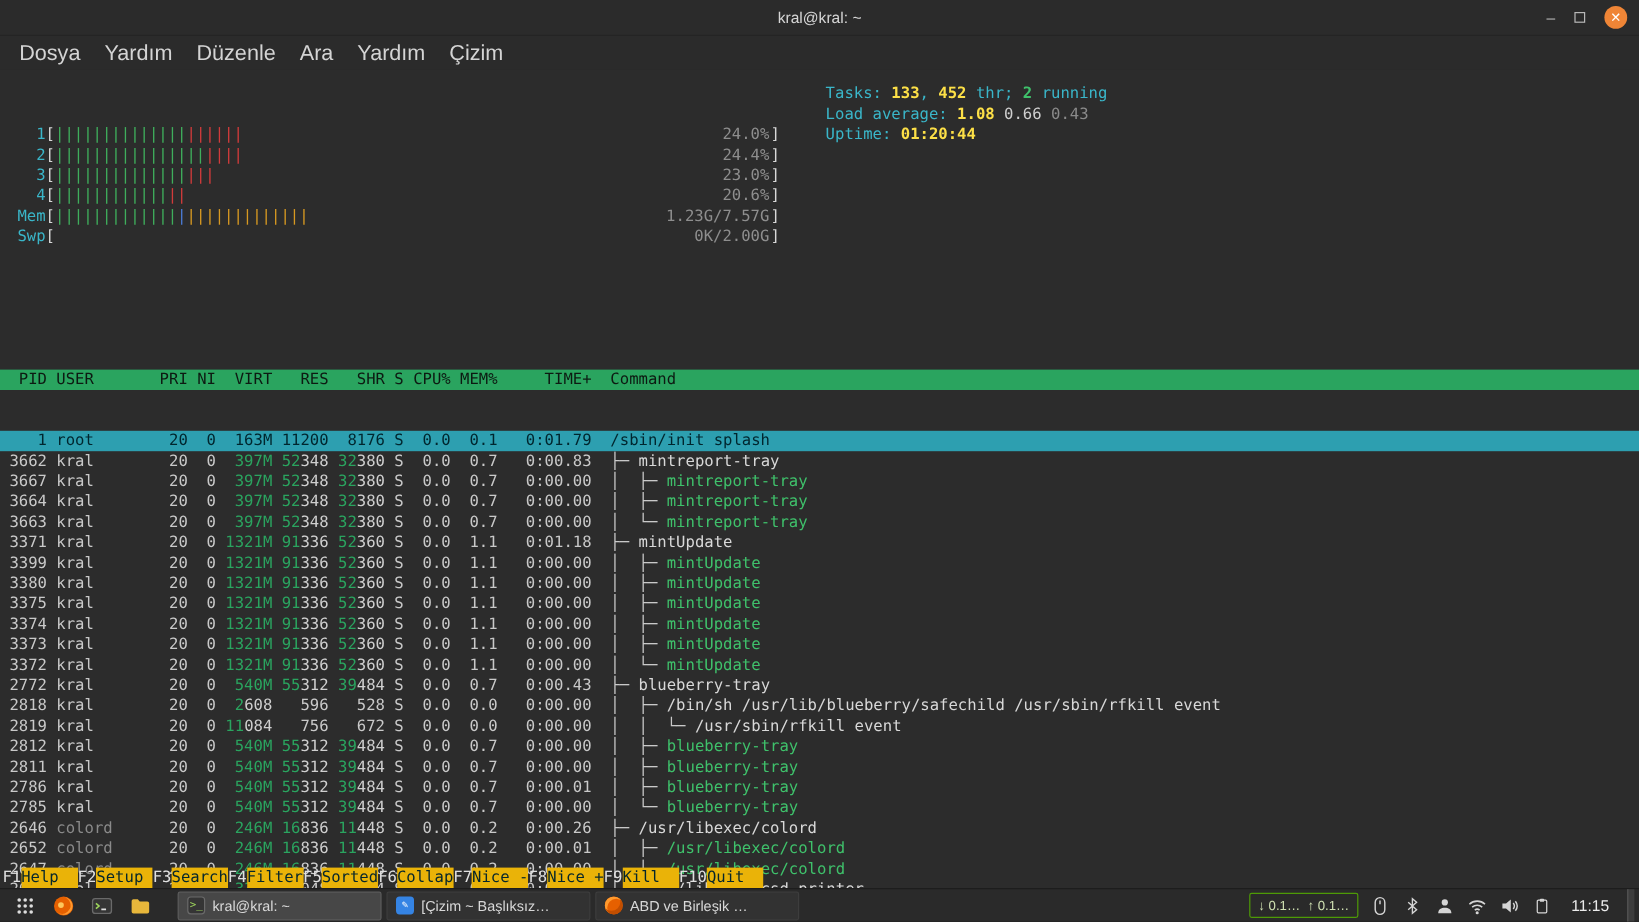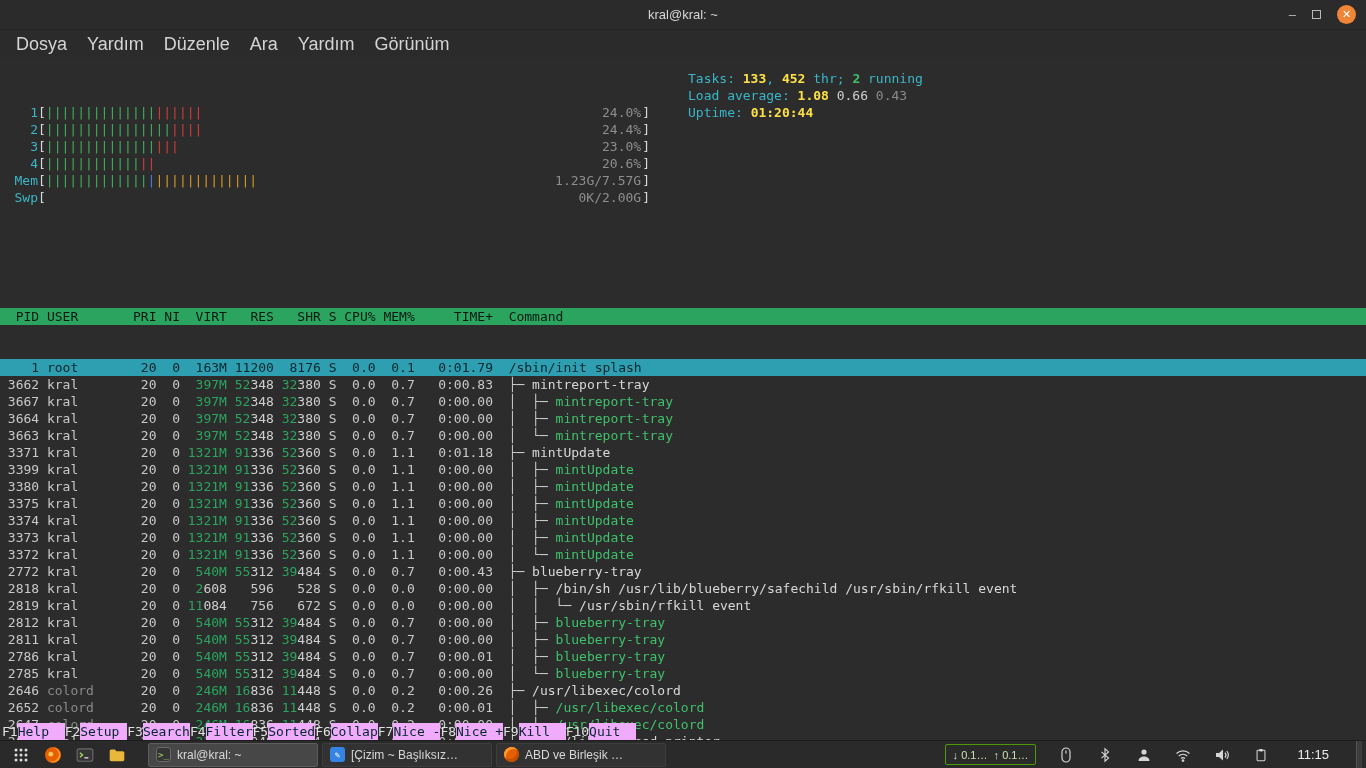--- a/index.html
+++ b/index.html
@@ -50,37 +50,37 @@
   .c-s{width:2ch}.c-cpu{width:5ch}.c-mem{width:5ch}.c-time{width:10ch}
   .c-cmd{flex:1;text-align:left;padding-left:2ch}
   .t-num{color:#2aa45f}
   .t-tree{color:#c9c9c9}
   .t-cmd{color:#d8d8d8}
   .t-thread{color:#3fc16b}
 
   .fnbar{position:absolute;left:0;right:0;bottom:0;height:17px;display:flex;padding-left:2px}
   .fn-item{display:flex;flex:none}
   .fn-key{color:#e0e0e0}
-  .fn-label{background:#f0abfc;color:#05262c}
+  .fn-label{background:#eab308;color:#05262c}
 
   
   .taskbar{height:28px;flex:none;background:#2a2a2a;border-top:1px solid #1d1d1d;display:flex;align-items:center}
   .launchers{display:flex;align-items:center;gap:6px;padding:0 8px;flex:none}
   .launcher{width:26px;height:24px;display:flex;align-items:center;justify-content:center;border-radius:3px}
   .taskbar-windows{display:flex;align-items:center;gap:4px;flex:none;margin-left:10px}
   .wbtn{width:170px;height:24px;display:flex;align-items:center;gap:6px;padding:0 7px;
     background:#323232;border:1px solid #3d3d3d;border-radius:2px;overflow:hidden}
   .wbtn.active{background:#474747;border-color:#5c5c5c}
   .wicon{width:15px;height:15px;flex:none;border-radius:3px;display:flex;align-items:center;justify-content:center;
     font-size:9px;font-family:"DejaVu Sans Mono",monospace}
   .wicon-terminal{background:#353535;border:1px solid #6a6a6a;color:#9fd65c}
   .wicon-drawing{background:#3584e4;color:#fff;border-radius:3px}
   .wicon-firefox{background:#e66000;border-radius:50%;box-shadow:inset -2px -3px 0 #c24e00, inset 2px 2px 0 #ff9a2e;color:transparent}
   .wlabel{color:#d8d8d8;font-size:12px;white-space:nowrap;overflow:hidden;text-overflow:ellipsis}
-  .tray{margin-left:auto;display:flex;align-items:center;gap:21px;padding-right:4px}
+  .tray{margin-left:auto;display:flex;align-items:center;gap:9px;padding-right:4px}
   .net-box{height:21px;border:1px solid #4e9a06;border-radius:2px;display:flex;align-items:center;
     padding:0 7px;color:#cfe0b2;font-size:11px;white-space:pre}
   .tray-icon{width:18px;height:18px;display:flex;align-items:center;justify-content:center}
   .clock{color:#ececec;font-size:13px;padding:0 6px}
   .show-desktop{width:6px;height:28px;background:#3d3d3d;border-left:1px solid #555}
   svg{display:block}
 </style>
 </head>
 <body>
 
@@ -94,21 +94,21 @@
       <span class="tb-close">✕</span>
     </div>
   </div>
 
   <div class="menubar">
     <span class="menu-item">Dosya</span>
     <span class="menu-item">Yardım</span>
     <span class="menu-item">Düzenle</span>
     <span class="menu-item">Ara</span>
     <span class="menu-item">Yardım</span>
-    <span class="menu-item">Görünüm</span>
+    <span class="menu-item">Çizim</span>
   </div>
 
   <div class="terminal">
     <div class="meters"><div class="meter-row"><span class="m-label">1</span><span class="m-br">[</span><span class="m-bar"><span class="m-bars"><span class="seg-g">||||||||||||||</span><span class="seg-r">||||||</span></span><span class="m-val">24.0%</span></span><span class="m-br">]</span></div><div class="meter-row"><span class="m-label">2</span><span class="m-br">[</span><span class="m-bar"><span class="m-bars"><span class="seg-g">||||||||||||||||</span><span class="seg-r">||||</span></span><span class="m-val">24.4%</span></span><span class="m-br">]</span></div><div class="meter-row"><span class="m-label">3</span><span class="m-br">[</span><span class="m-bar"><span class="m-bars"><span class="seg-g">||||||||||||||</span><span class="seg-r">|||</span></span><span class="m-val">23.0%</span></span><span class="m-br">]</span></div><div class="meter-row"><span class="m-label">4</span><span class="m-br">[</span><span class="m-bar"><span class="m-bars"><span class="seg-g">||||||||||||</span><span class="seg-r">||</span></span><span class="m-val">20.6%</span></span><span class="m-br">]</span></div><div class="meter-row"><span class="m-label">Mem</span><span class="m-br">[</span><span class="m-bar"><span class="m-bars"><span class="seg-g">|||||||||||||</span><span class="seg-b">|</span><span class="seg-y">|||||||||||||</span></span><span class="m-val">1.23G/7.57G</span></span><span class="m-br">]</span></div><div class="meter-row"><span class="m-label">Swp</span><span class="m-br">[</span><span class="m-bar"><span class="m-bars"></span><span class="m-val">0K/2.00G</span></span><span class="m-br">]</span></div></div>
     <div class="right-meters"><div class="rm-line"><span class="t-cyan">Tasks: </span><span class="t-bw">133</span><span class="t-cyan">, </span><span class="t-bw">452</span><span class="t-cyan"> thr; </span><span class="t-bg">2</span><span class="t-cyan"> running</span></div><div class="rm-line"><span class="t-cyan">Load average: </span><span class="t-bw">1.08 </span><span class="t-w">0.66 </span><span class="t-dim">0.43</span></div><div class="rm-line"><span class="t-cyan">Uptime: </span><span class="t-bw">01:20:44</span></div></div>
     <div class="spacer"></div>
     <div class="phead"><span class="cell c-pid">PID</span><span class="cell c-user">USER</span><span class="cell c-pri">PRI</span><span class="cell c-ni">NI</span><span class="cell c-virt">VIRT</span><span class="cell c-res">RES</span><span class="cell c-shr">SHR</span><span class="cell c-s">S</span><span class="cell c-cpu">CPU%</span><span class="cell c-mem">MEM%</span><span class="cell c-time">TIME+</span><span class="cell c-cmd">Command</span></div>
     <div class="plist"><div class="prow sel"><span class="cell c-pid">1</span><span class="cell c-user">root</span><span class="cell c-pri">20</span><span class="cell c-ni">0</span><span class="cell c-virt">163M</span><span class="cell c-res">11200</span><span class="cell c-shr">8176</span><span class="cell c-s">S</span><span class="cell c-cpu">0.0</span><span class="cell c-mem">0.1</span><span class="cell c-time">0:01.79</span><span class="cell c-cmd"><span class="t-cmd">/sbin/init splash</span></span></div><div class="prow"><span class="cell c-pid">3662</span><span class="cell c-user">kral</span><span class="cell c-pri">20</span><span class="cell c-ni">0</span><span class="cell c-virt"><span class="t-num">397M</span></span><span class="cell c-res"><span class="t-num">52</span><span class="t-w">348</span></span><span class="cell c-shr"><span class="t-num">32</span><span class="t-w">380</span></span><span class="cell c-s">S</span><span class="cell c-cpu">0.0</span><span class="cell c-mem">0.7</span><span class="cell c-time">0:00.83</span><span class="cell c-cmd"><span class="t-tree">├─ </span><span class="t-cmd">mintreport-tray</span></span></div><div class="prow"><span class="cell c-pid">3667</span><span class="cell c-user">kral</span><span class="cell c-pri">20</span><span class="cell c-ni">0</span><span class="cell c-virt"><span class="t-num">397M</span></span><span class="cell c-res"><span class="t-num">52</span><span class="t-w">348</span></span><span class="cell c-shr"><span class="t-num">32</span><span class="t-w">380</span></span><span class="cell c-s">S</span><span class="cell c-cpu">0.0</span><span class="cell c-mem">0.7</span><span class="cell c-time">0:00.00</span><span class="cell c-cmd"><span class="t-tree">│  ├─ </span><span class="t-thread">mintreport-tray</span></span></div><div class="prow"><span class="cell c-pid">3664</span><span class="cell c-user">kral</span><span class="cell c-pri">20</span><span class="cell c-ni">0</span><span class="cell c-virt"><span class="t-num">397M</span></span><span class="cell c-res"><span class="t-num">52</span><span class="t-w">348</span></span><span class="cell c-shr"><span class="t-num">32</span><span class="t-w">380</span></span><span class="cell c-s">S</span><span class="cell c-cpu">0.0</span><span class="cell c-mem">0.7</span><span class="cell c-time">0:00.00</span><span class="cell c-cmd"><span class="t-tree">│  ├─ </span><span class="t-thread">mintreport-tray</span></span></div><div class="prow"><span class="cell c-pid">3663</span><span class="cell c-user">kral</span><span class="cell c-pri">20</span><span class="cell c-ni">0</span><span class="cell c-virt"><span class="t-num">397M</span></span><span class="cell c-res"><span class="t-num">52</span><span class="t-w">348</span></span><span class="cell c-shr"><span class="t-num">32</span><span class="t-w">380</span></span><span class="cell c-s">S</span><span class="cell c-cpu">0.0</span><span class="cell c-mem">0.7</span><span class="cell c-time">0:00.00</span><span class="cell c-cmd"><span class="t-tree">│  └─ </span><span class="t-thread">mintreport-tray</span></span></div><div class="prow"><span class="cell c-pid">3371</span><span class="cell c-user">kral</span><span class="cell c-pri">20</span><span class="cell c-ni">0</span><span class="cell c-virt"><span class="t-num">1321M</span></span><span class="cell c-res"><span class="t-num">91</span><span class="t-w">336</span></span><span class="cell c-shr"><span class="t-num">52</span><span class="t-w">360</span></span><span class="cell c-s">S</span><span class="cell c-cpu">0.0</span><span class="cell c-mem">1.1</span><span class="cell c-time">0:01.18</span><span class="cell c-cmd"><span class="t-tree">├─ </span><span class="t-cmd">mintUpdate</span></span></div><div class="prow"><span class="cell c-pid">3399</span><span class="cell c-user">kral</span><span class="cell c-pri">20</span><span class="cell c-ni">0</span><span class="cell c-virt"><span class="t-num">1321M</span></span><span class="cell c-res"><span class="t-num">91</span><span class="t-w">336</span></span><span class="cell c-shr"><span class="t-num">52</span><span class="t-w">360</span></span><span class="cell c-s">S</span><span class="cell c-cpu">0.0</span><span class="cell c-mem">1.1</span><span class="cell c-time">0:00.00</span><span class="cell c-cmd"><span class="t-tree">│  ├─ </span><span class="t-thread">mintUpdate</span></span></div><div class="prow"><span class="cell c-pid">3380</span><span class="cell c-user">kral</span><span class="cell c-pri">20</span><span class="cell c-ni">0</span><span class="cell c-virt"><span class="t-num">1321M</span></span><span class="cell c-res"><span class="t-num">91</span><span class="t-w">336</span></span><span class="cell c-shr"><span class="t-num">52</span><span class="t-w">360</span></span><span class="cell c-s">S</span><span class="cell c-cpu">0.0</span><span class="cell c-mem">1.1</span><span class="cell c-time">0:00.00</span><span class="cell c-cmd"><span class="t-tree">│  ├─ </span><span class="t-thread">mintUpdate</span></span></div><div class="prow"><span class="cell c-pid">3375</span><span class="cell c-user">kral</span><span class="cell c-pri">20</span><span class="cell c-ni">0</span><span class="cell c-virt"><span class="t-num">1321M</span></span><span class="cell c-res"><span class="t-num">91</span><span class="t-w">336</span></span><span class="cell c-shr"><span class="t-num">52</span><span class="t-w">360</span></span><span class="cell c-s">S</span><span class="cell c-cpu">0.0</span><span class="cell c-mem">1.1</span><span class="cell c-time">0:00.00</span><span class="cell c-cmd"><span class="t-tree">│  ├─ </span><span class="t-thread">mintUpdate</span></span></div><div class="prow"><span class="cell c-pid">3374</span><span class="cell c-user">kral</span><span class="cell c-pri">20</span><span class="cell c-ni">0</span><span class="cell c-virt"><span class="t-num">1321M</span></span><span class="cell c-res"><span class="t-num">91</span><span class="t-w">336</span></span><span class="cell c-shr"><span class="t-num">52</span><span class="t-w">360</span></span><span class="cell c-s">S</span><span class="cell c-cpu">0.0</span><span class="cell c-mem">1.1</span><span class="cell c-time">0:00.00</span><span class="cell c-cmd"><span class="t-tree">│  ├─ </span><span class="t-thread">mintUpdate</span></span></div><div class="prow"><span class="cell c-pid">3373</span><span class="cell c-user">kral</span><span class="cell c-pri">20</span><span class="cell c-ni">0</span><span class="cell c-virt"><span class="t-num">1321M</span></span><span class="cell c-res"><span class="t-num">91</span><span class="t-w">336</span></span><span class="cell c-shr"><span class="t-num">52</span><span class="t-w">360</span></span><span class="cell c-s">S</span><span class="cell c-cpu">0.0</span><span class="cell c-mem">1.1</span><span class="cell c-time">0:00.00</span><span class="cell c-cmd"><span class="t-tree">│  ├─ </span><span class="t-thread">mintUpdate</span></span></div><div class="prow"><span class="cell c-pid">3372</span><span class="cell c-user">kral</span><span class="cell c-pri">20</span><span class="cell c-ni">0</span><span class="cell c-virt"><span class="t-num">1321M</span></span><span class="cell c-res"><span class="t-num">91</span><span class="t-w">336</span></span><span class="cell c-shr"><span class="t-num">52</span><span class="t-w">360</span></span><span class="cell c-s">S</span><span class="cell c-cpu">0.0</span><span class="cell c-mem">1.1</span><span class="cell c-time">0:00.00</span><span class="cell c-cmd"><span class="t-tree">│  └─ </span><span class="t-thread">mintUpdate</span></span></div><div class="prow"><span class="cell c-pid">2772</span><span class="cell c-user">kral</span><span class="cell c-pri">20</span><span class="cell c-ni">0</span><span class="cell c-virt"><span class="t-num">540M</span></span><span class="cell c-res"><span class="t-num">55</span><span class="t-w">312</span></span><span class="cell c-shr"><span class="t-num">39</span><span class="t-w">484</span></span><span class="cell c-s">S</span><span class="cell c-cpu">0.0</span><span class="cell c-mem">0.7</span><span class="cell c-time">0:00.43</span><span class="cell c-cmd"><span class="t-tree">├─ </span><span class="t-cmd">blueberry-tray</span></span></div><div class="prow"><span class="cell c-pid">2818</span><span class="cell c-user">kral</span><span class="cell c-pri">20</span><span class="cell c-ni">0</span><span class="cell c-virt"><span class="t-num">2</span><span class="t-w">608</span></span><span class="cell c-res">596</span><span class="cell c-shr">528</span><span class="cell c-s">S</span><span class="cell c-cpu">0.0</span><span class="cell c-mem">0.0</span><span class="cell c-time">0:00.00</span><span class="cell c-cmd"><span class="t-tree">│  ├─ </span><span class="t-cmd">/bin/sh /usr/lib/blueberry/safechild /usr/sbin/rfkill event</span></span></div><div class="prow"><span class="cell c-pid">2819</span><span class="cell c-user">kral</span><span class="cell c-pri">20</span><span class="cell c-ni">0</span><span class="cell c-virt"><span class="t-num">11</span><span class="t-w">084</span></span><span class="cell c-res">756</span><span class="cell c-shr">672</span><span class="cell c-s">S</span><span class="cell c-cpu">0.0</span><span class="cell c-mem">0.0</span><span class="cell c-time">0:00.00</span><span class="cell c-cmd"><span class="t-tree">│  │  └─ </span><span class="t-cmd">/usr/sbin/rfkill event</span></span></div><div class="prow"><span class="cell c-pid">2812</span><span class="cell c-user">kral</span><span class="cell c-pri">20</span><span class="cell c-ni">0</span><span class="cell c-virt"><span class="t-num">540M</span></span><span class="cell c-res"><span class="t-num">55</span><span class="t-w">312</span></span><span class="cell c-shr"><span class="t-num">39</span><span class="t-w">484</span></span><span class="cell c-s">S</span><span class="cell c-cpu">0.0</span><span class="cell c-mem">0.7</span><span class="cell c-time">0:00.00</span><span class="cell c-cmd"><span class="t-tree">│  ├─ </span><span class="t-thread">blueberry-tray</span></span></div><div class="prow"><span class="cell c-pid">2811</span><span class="cell c-user">kral</span><span class="cell c-pri">20</span><span class="cell c-ni">0</span><span class="cell c-virt"><span class="t-num">540M</span></span><span class="cell c-res"><span class="t-num">55</span><span class="t-w">312</span></span><span class="cell c-shr"><span class="t-num">39</span><span class="t-w">484</span></span><span class="cell c-s">S</span><span class="cell c-cpu">0.0</span><span class="cell c-mem">0.7</span><span class="cell c-time">0:00.00</span><span class="cell c-cmd"><span class="t-tree">│  ├─ </span><span class="t-thread">blueberry-tray</span></span></div><div class="prow"><span class="cell c-pid">2786</span><span class="cell c-user">kral</span><span class="cell c-pri">20</span><span class="cell c-ni">0</span><span class="cell c-virt"><span class="t-num">540M</span></span><span class="cell c-res"><span class="t-num">55</span><span class="t-w">312</span></span><span class="cell c-shr"><span class="t-num">39</span><span class="t-w">484</span></span><span class="cell c-s">S</span><span class="cell c-cpu">0.0</span><span class="cell c-mem">0.7</span><span class="cell c-time">0:00.01</span><span class="cell c-cmd"><span class="t-tree">│  ├─ </span><span class="t-thread">blueberry-tray</span></span></div><div class="prow"><span class="cell c-pid">2785</span><span class="cell c-user">kral</span><span class="cell c-pri">20</span><span class="cell c-ni">0</span><span class="cell c-virt"><span class="t-num">540M</span></span><span class="cell c-res"><span class="t-num">55</span><span class="t-w">312</span></span><span class="cell c-shr"><span class="t-num">39</span><span class="t-w">484</span></span><span class="cell c-s">S</span><span class="cell c-cpu">0.0</span><span class="cell c-mem">0.7</span><span class="cell c-time">0:00.00</span><span class="cell c-cmd"><span class="t-tree">│  └─ </span><span class="t-thread">blueberry-tray</span></span></div><div class="prow"><span class="cell c-pid">2646</span><span class="cell c-user t-dim">colord</span><span class="cell c-pri">20</span><span class="cell c-ni">0</span><span class="cell c-virt"><span class="t-num">246M</span></span><span class="cell c-res"><span class="t-num">16</span><span class="t-w">836</span></span><span class="cell c-shr"><span class="t-num">11</span><span class="t-w">448</span></span><span class="cell c-s">S</span><span class="cell c-cpu">0.0</span><span class="cell c-mem">0.2</span><span class="cell c-time">0:00.26</span><span class="cell c-cmd"><span class="t-tree">├─ </span><span class="t-cmd">/usr/libexec/colord</span></span></div><div class="prow"><span class="cell c-pid">2652</span><span class="cell c-user t-dim">colord</span><span class="cell c-pri">20</span><span class="cell c-ni">0</span><span class="cell c-virt"><span class="t-num">246M</span></span><span class="cell c-res"><span class="t-num">16</span><span class="t-w">836</span></span><span class="cell c-shr"><span class="t-num">11</span><span class="t-w">448</span></span><span class="cell c-s">S</span><span class="cell c-cpu">0.0</span><span class="cell c-mem">0.2</span><span class="cell c-time">0:00.01</span><span class="cell c-cmd"><span class="t-tree">│  ├─ </span><span class="t-thread">/usr/libexec/colord</span></span></div><div class="prow"><span class="cell c-pid">2647</span><span class="cell c-user t-dim">colord</span><span class="cell c-pri">20</span><span class="cell c-ni">0</span><span class="cell c-virt"><span class="t-num">246M</span></span><span class="cell c-res"><span class="t-num">16</span><span class="t-w">836</span></span><span class="cell c-shr"><span class="t-num">11</span><span class="t-w">448</span></span><span class="cell c-s">S</span><span class="cell c-cpu">0.0</span><span class="cell c-mem">0.2</span><span class="cell c-time">0:00.00</span><span class="cell c-cmd"><span class="t-tree">│  └─ </span><span class="t-thread">/usr/libexec/colord</span></span></div><div class="prow"><span class="cell c-pid">2624</span><span class="cell c-user">kral</span><span class="cell c-pri">20</span><span class="cell c-ni">0</span><span class="cell c-virt"><span class="t-num">336M</span></span><span class="cell c-res"><span class="t-num">15</span><span class="t-w">048</span></span><span class="cell c-shr"><span class="t-num">13</span><span class="t-w">164</span></span><span class="cell c-s">S</span><span class="cell c-cpu">0.0</span><span class="cell c-mem">0.2</span><span class="cell c-time">0:00.02</span><span class="cell c-cmd"><span class="t-tree">├─ </span><span class="t-cmd">/usr/libexec/csd-printer</span></span></div></div>
     <div class="fnbar"><span class="fn-item"><span class="fn-key">F1</span><span class="fn-label">Help  </span></span><span class="fn-item"><span class="fn-key">F2</span><span class="fn-label">Setup </span></span><span class="fn-item"><span class="fn-key">F3</span><span class="fn-label">Search</span></span><span class="fn-item"><span class="fn-key">F4</span><span class="fn-label">Filter</span></span><span class="fn-item"><span class="fn-key">F5</span><span class="fn-label">Sorted</span></span><span class="fn-item"><span class="fn-key">F6</span><span class="fn-label">Collap</span></span><span class="fn-item"><span class="fn-key">F7</span><span class="fn-label">Nice -</span></span><span class="fn-item"><span class="fn-key">F8</span><span class="fn-label">Nice +</span></span><span class="fn-item"><span class="fn-key">F9</span><span class="fn-label">Kill  </span></span><span class="fn-item"><span class="fn-key">F10</span><span class="fn-label">Quit  </span></span></div>
   </div>

